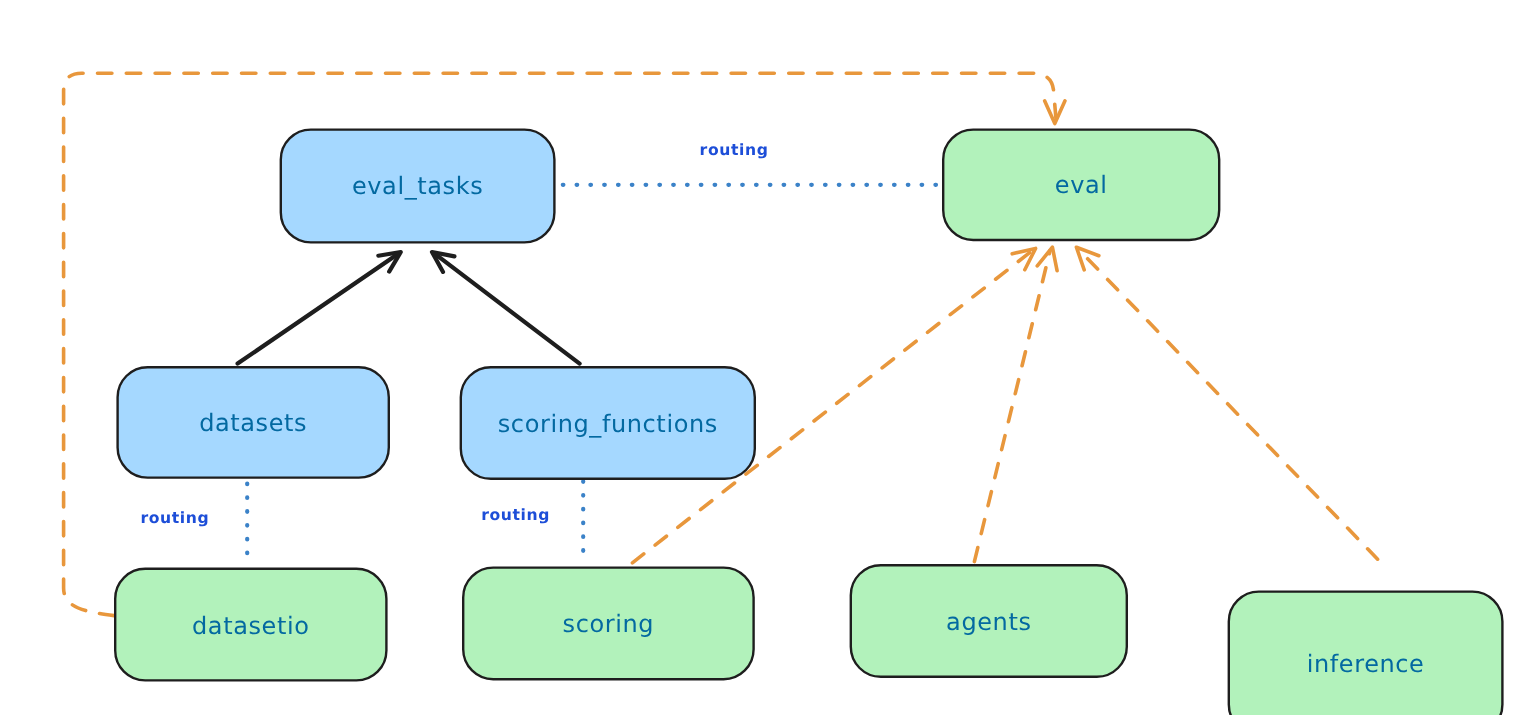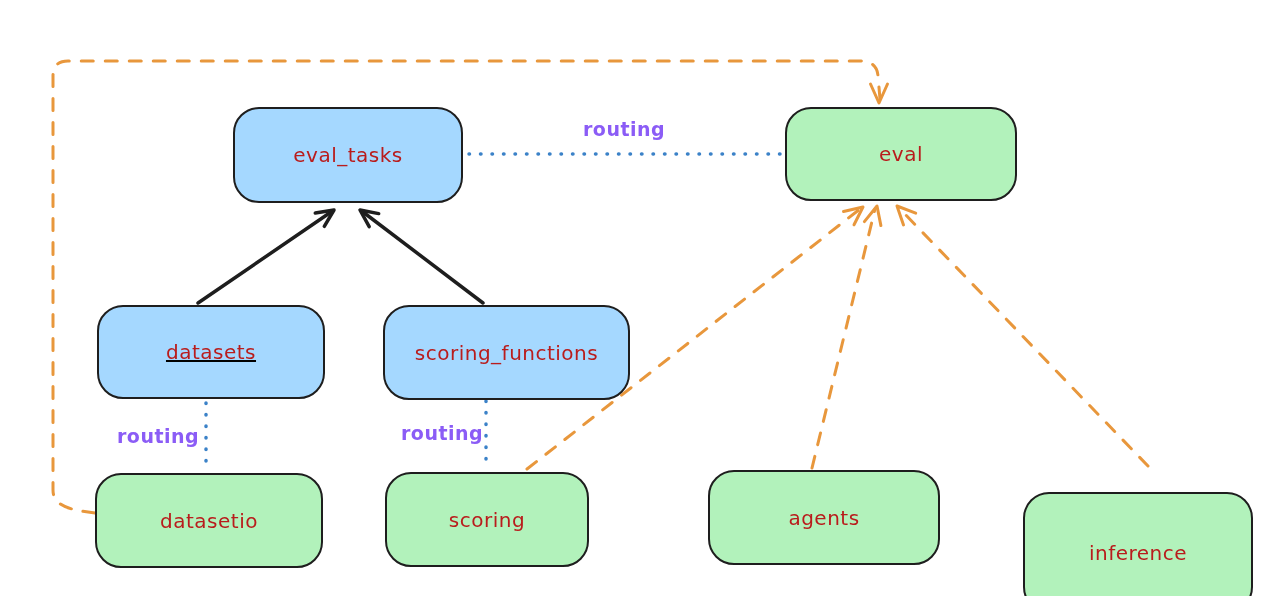--- a/index.html
+++ b/index.html
@@ -27,31 +27,31 @@
   .node {
     position: absolute;
     border: 2.5px solid #1e1e1e;
     border-radius: 26px;
     display: flex;
     align-items: center;
     justify-content: center;
     box-sizing: border-box;
   }
   .node .label {
-    color: #b91c1c;
+    color: #0369a1;
     font-size: 20px;
     letter-spacing: 0.5px;
     white-space: nowrap;
   }
   .node.blue  { background: #a5d8ff; }
   .node.green { background: #b2f2bb; }
   .edge-label {
     position: absolute;
-    color: #8b5cf6;
-    font-size: 19px;
+    color: #1d4ed8;
+    font-size: 13px;
     font-weight: 600;
     letter-spacing: 0.5px;
     white-space: nowrap;
   }
 </style>
 </head>
 <body>
 
 <div class="canvas">
 
@@ -95,33 +95,33 @@
   </svg>
 
   <div class="node blue" style="left:233px; top:107px; width:230px; height:96px;">
     <span class="label">eval_tasks</span>
   </div>
 
   <div class="node green" style="left:785px; top:107px; width:232px; height:94px;justify-content:center;">
     <span class="label">eval</span>
   </div>
 
-  <div class="node blue" style="left:97px; top:305px; width:228px; height:94px;text-decoration:underline;">
+  <div class="node blue" style="left:97px; top:305px; width:228px; height:94px;">
     <span class="label">datasets</span>
   </div>
 
   <div class="node blue" style="left:383px; top:305px; width:247px; height:95px;">
     <span class="label">scoring_functions</span>
   </div>
 
   <div class="node green" style="left:95px; top:473px; width:228px; height:95px;">
     <span class="label">datasetio</span>
   </div>
 
-  <div class="node green" style="left:385px; top:472px; width:204px; height:95px;">
+  <div class="node green" style="left:385px; top:472px; width:244px; height:95px;">
     <span class="label">scoring</span>
   </div>
 
   <div class="node green" style="left:708px; top:470px; width:232px; height:95px;">
     <span class="label">agents</span>
   </div>
 
   <div class="node green" style="left:1023px; top:492px; width:230px; height:121px;">
     <span class="label">inference</span>
   </div>

